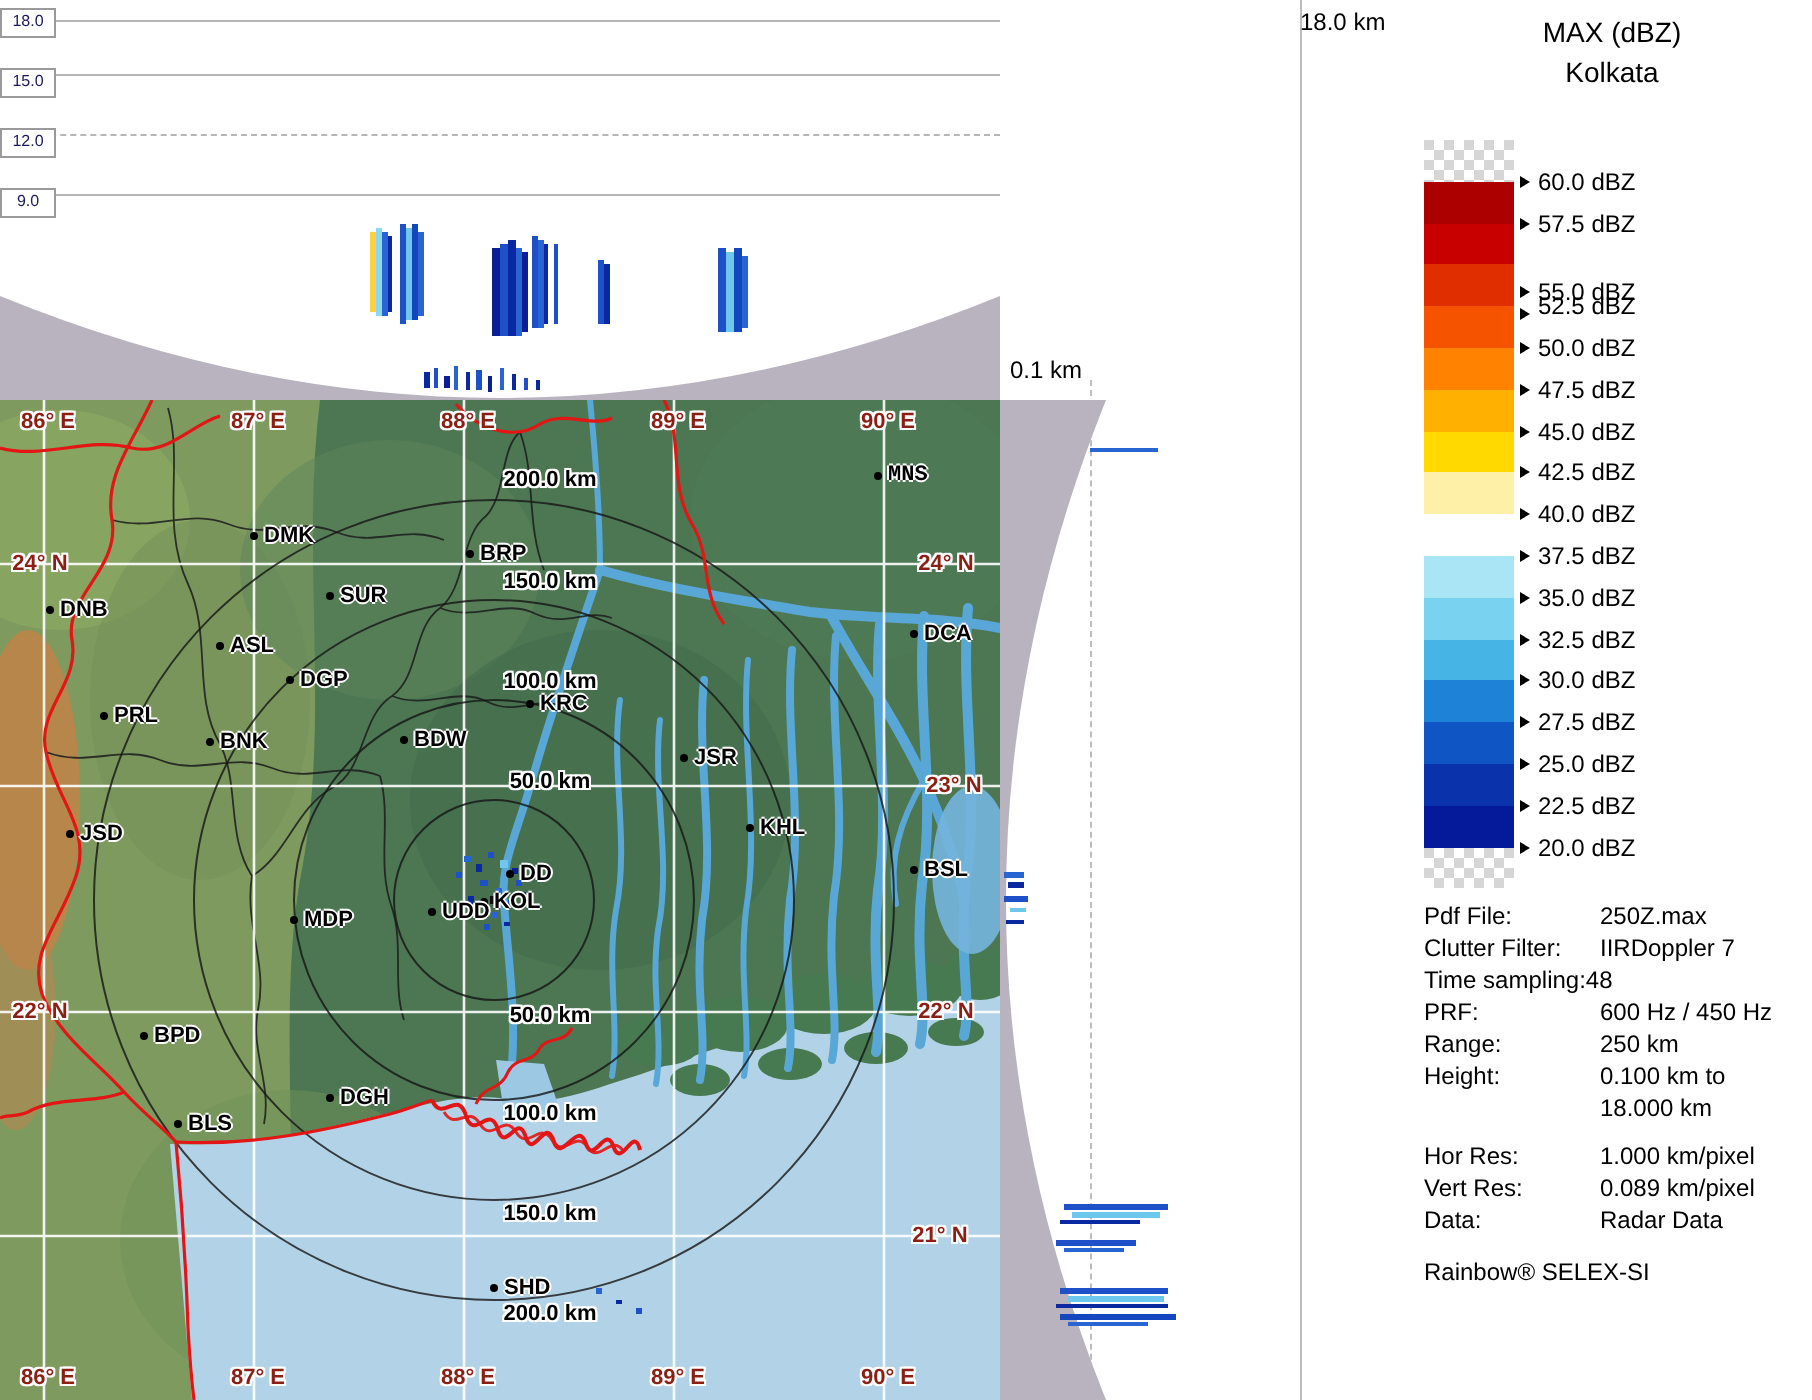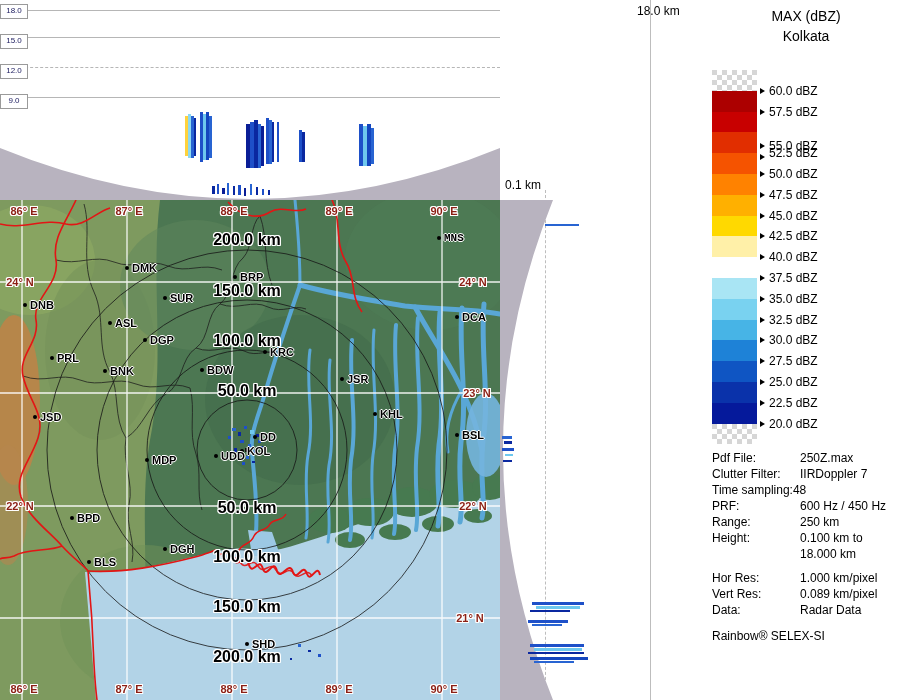--- a/index.html
+++ b/index.html
@@ -8,33 +8,33 @@
   
   .panel-top{position:absolute;left:0;top:0;width:500px;height:200px;background:#fff;}
   .hline{position:absolute;left:0;width:500px;height:0;border-top:1px solid #b6b6b6;}
   .hline.dashed{border-top-style:dashed;}
   .vline{position:absolute;width:0;border-left:1px solid #bdbdbd;}
   .vline.dashed{border-left-style:dashed;}
   .arc-top{position:absolute;left:0;top:0;}
   .panel-right{position:absolute;left:500px;top:200px;width:206px;height:500px;}
   .arc-right{position:absolute;left:0;top:0;}
   .axis-label{position:absolute;font-size:12px;color:#000;white-space:nowrap;z-index:4;}
-  #lab18{left:637px;top:4px;}
+  #lab18{left:650px;top:4px;}
   #lab01{left:505px;top:178px;}
   .tick-box{position:absolute;left:0;width:26px;height:13px;background:#fff;border:1px solid #9a9a9a;
             font-size:8px;line-height:12px;text-align:center;color:#1a1a5e;z-index:3;}
   
   .panel-map{position:absolute;left:0;top:200px;width:500px;height:500px;}
   #map-labels{position:absolute;left:0;top:0;width:500px;height:500px;z-index:7;pointer-events:none;}
   .grid-label{position:absolute;transform:translate(-50%,-50%);font-size:11px;font-weight:bold;
               color:#8c1f14;white-space:nowrap;text-shadow:1px 0 0 #fff,-1px 0 0 #fff,0 1px 0 #fff,0 -1px 0 #fff,
               1px 1px 0 #fff,-1px -1px 0 #fff,1px -1px 0 #fff,-1px 1px 0 #fff;}
-  .ring-label{position:absolute;transform:translate(-50%,-50%);font-size:16px;font-weight:bold;
+  .ring-label{position:absolute;transform:translate(-50%,-50%);font-size:11px;font-weight:bold;
               color:#000;white-space:nowrap;text-shadow:1px 0 0 #fff,-1px 0 0 #fff,0 1px 0 #fff,0 -1px 0 #fff,
-              1px 1px 0 #fff,-1px -1px 0 #fff,1px -1px 0 #fff,-1px 1px 0 #fff;}
+              1px 1px 0 #fff,-1px -1px 0 #fff,1px -1px 0 #fff,-1px 1px 0 #fff;margin-left:28px;}
   .city{position:absolute;transform:translateY(-50%);display:flex;align-items:center;gap:3px;
         font-size:11px;font-weight:bold;color:#000;white-space:nowrap;
         text-shadow:1px 0 0 #fff,-1px 0 0 #fff,0 1px 0 #fff,0 -1px 0 #fff;}
   .city .dot{display:block;width:4px;height:4px;background:#000;border-radius:50%;flex:none;}
   
   #echoes{position:absolute;left:0;top:0;width:906px;height:700px;z-index:6;pointer-events:none;}
   .echo{position:absolute;}
   
   .legend{position:absolute;left:706px;top:0;width:200px;height:700px;background:#fff;z-index:8;}
   .legend-title{position:absolute;top:6px;left:0;width:100%;text-align:center;font-size:14px;line-height:20px;}

